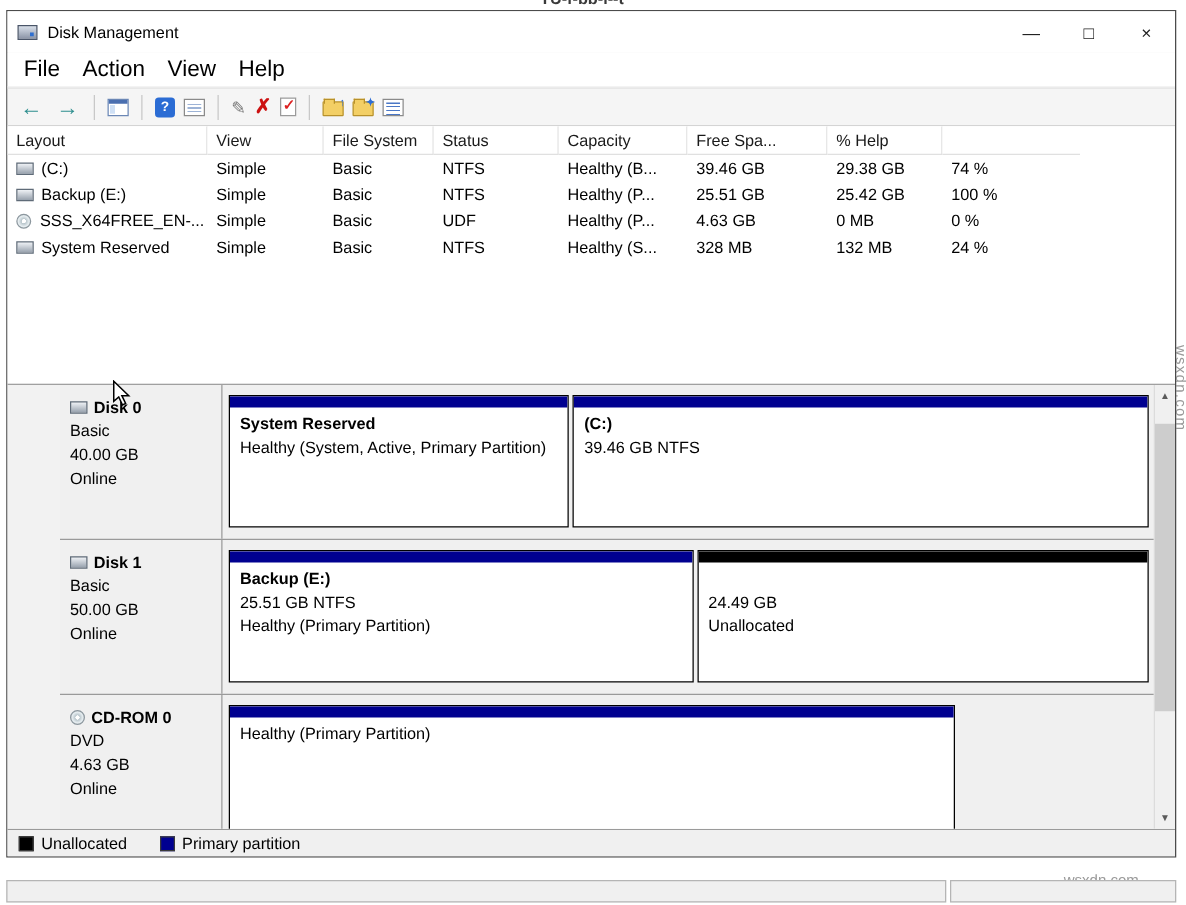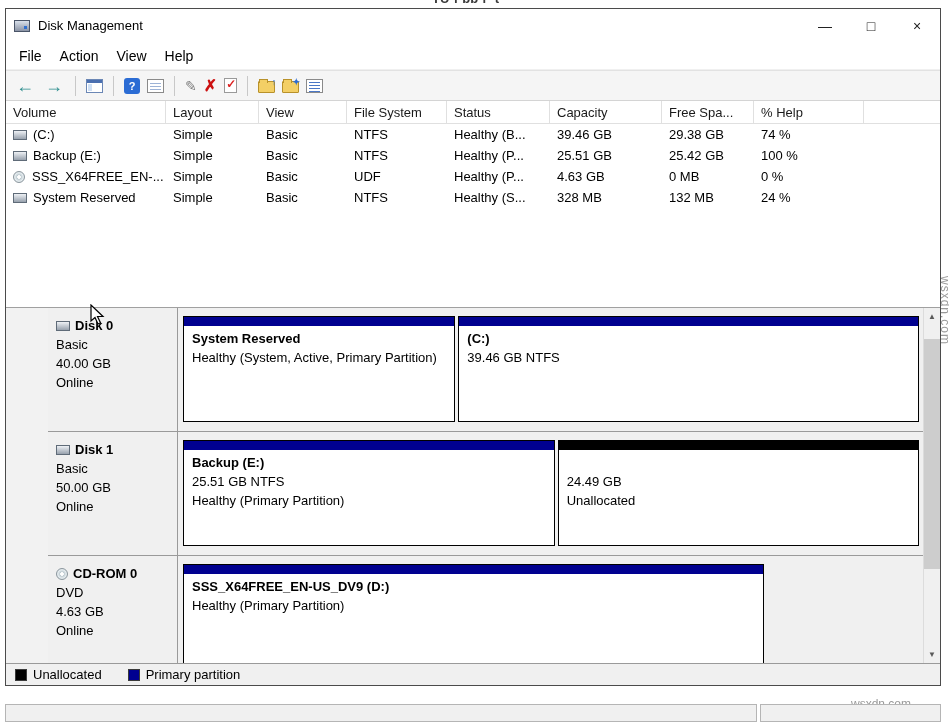--- a/index.html
+++ b/index.html
@@ -24,21 +24,21 @@
   
   .titlebar { height:33px; background:#ffffff; display:flex; align-items:center; padding-left:8px; flex:none;text-align:right; }
   .app-icon { width:16px; height:12px; border:1px solid #4a5568; background:linear-gradient(#d9e0ea,#8a93a5); margin-right:8px; position:relative; }
   .app-icon::after { content:""; position:absolute; right:2px; bottom:2px; width:3px; height:3px; background:#2f6fd0; }
   .title-text { font-size:13px; }
   .win-controls { margin-left:auto; display:flex; height:100%; }
   .win-btn { width:46px; height:100%; display:flex; align-items:center; justify-content:center; font-size:14px; color:#222; cursor:default; }
 
   
   .menubar { height:28px; background:#ffffff; display:flex; align-items:center; padding-left:4px; flex:none; border-bottom:1px solid #f0f0f0; }
-  .menu-item { padding:5px 9px; font-size:14px; }
+  .menu-item { padding:5px 9px; font-size:18px; }
 
   
   .toolbar { height:31px; background:#f5f5f5; border-top:1px solid #e2e2e2; border-bottom:1px solid #d4d4d4;
              display:flex; align-items:center; padding-left:8px; gap:7px; flex:none; }
   .tb-arrow { font-size:18px; font-weight:bold; color:#2f8f8f; line-height:1; padding:0 2px; }
   .tb-sep { width:1px; height:20px; background:#c8c8c8; margin:0 3px; }
   .ic-win { width:17px; height:14px; border:1px solid #6b87b5; background:#fff; position:relative; }
   .ic-win::before { content:""; position:absolute; left:0; top:0; right:0; height:3px; background:#4a6fb0; }
   .ic-win::after { content:""; position:absolute; left:1px; top:4px; bottom:1px; width:4px; background:#cfe0f5; }
   .tb-help { width:16px; height:16px; background:#2b6cd4; color:#fff; border-radius:3px; font-size:11px; font-weight:bold;
@@ -153,21 +153,20 @@
         <span class="ovl">↑</span>
       </span>
     <span class="ic-folder">
         <span class="ovl">✦</span>
       </span>
     <span class="ic-list"></span>
   </div>
 
   <div class="volume-panel">
     <div class="vt-grid vt-head">
-      <div class="vt-cell">Volume</div>
       <div class="vt-cell">Layout</div>
       <div class="vt-cell">View</div>
       <div class="vt-cell">File System</div>
       <div class="vt-cell">Status</div>
       <div class="vt-cell">Capacity</div>
       <div class="vt-cell">Free Spa...</div>
       <div class="vt-cell">% Help</div>
       <div class="vt-cell filler"></div>
     </div>
 
@@ -299,21 +298,20 @@
             <span>CD-ROM 0</span>
           </div>
         <div>DVD</div>
         <div>4.63 GB</div>
         <div>Online</div>
       </div>
       <div class="disk-parts">
         <div class="part" style="width:79%">
           <div class="part-banner banner-primary"></div>
           <div class="part-body">
-            <div class="part-title">SSS_X64FREE_EN-US_DV9 (D:)</div>
             <div>Healthy (Primary Partition)</div>
           </div>
         </div>
         <div class="parts-filler"></div>
       </div>
     </div>
 
     <div class="scrollbar">
       <div class="sb-btn">▲</div>
       <div class="sb-track">

